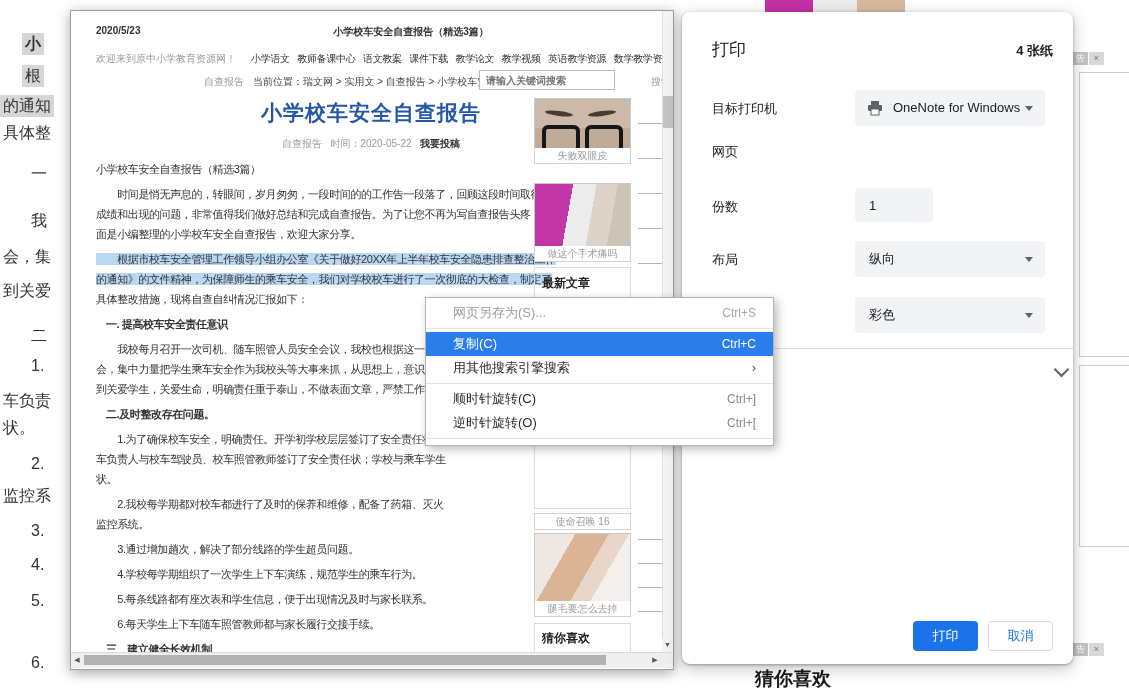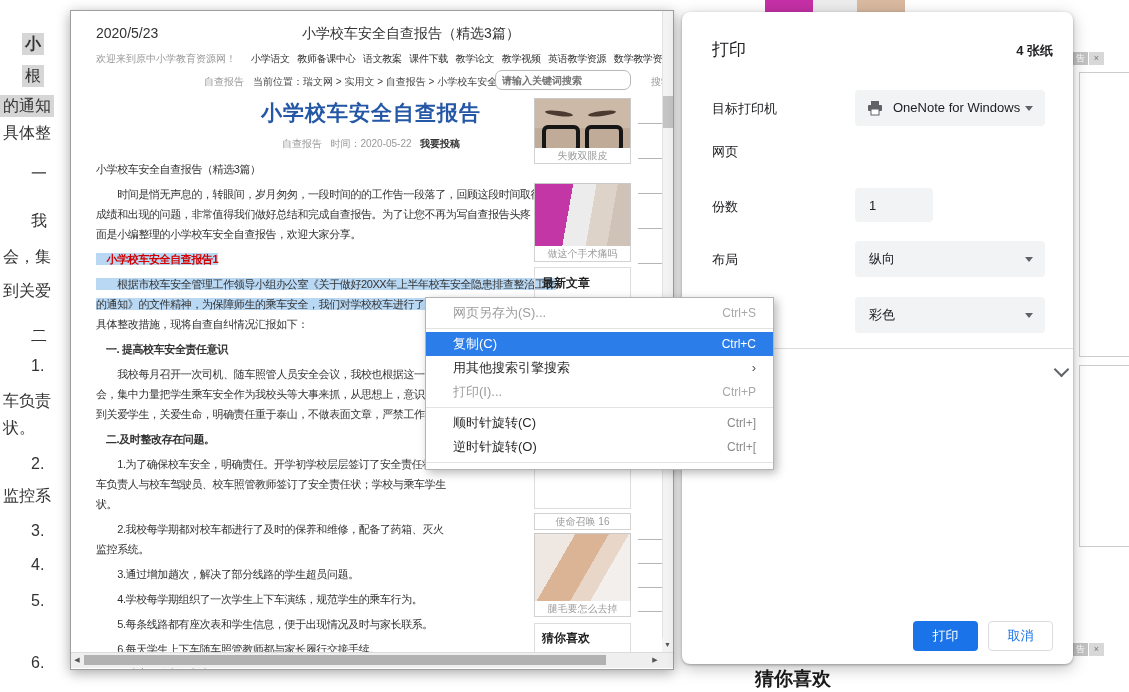--- a/index.html
+++ b/index.html
@@ -18,21 +18,21 @@
                 background:#c2c2c2;color:#fff}
   .adbadge span.x{background:#d8d8d8;color:#777}
   .bgbox{position:absolute;border:1px solid #ccc;background:#fff;z-index:1}
   .vchar{position:absolute;font-size:15px;color:#46506b;border-bottom:1px solid #8fb4e0;line-height:17px}
   #bg-guess{left:755px;top:666px;font-size:19px;font-weight:bold;color:#1a1a1a;z-index:1}
 
   
   #preview{left:70px;top:10px;width:602px;height:658px;background:#fff;border:1px solid #9e9e9e;
            box-shadow:0 3px 12px rgba(0,0,0,.35);z-index:5;overflow:hidden}
   #preview .abs{position:absolute}
-  .ph{font-size:14px;font-weight:normal;color:#333;white-space:nowrap}
+  .ph{font-size:10px;font-weight:bold;color:#333;white-space:nowrap}
   .gray10{font-size:10px;color:#999;white-space:nowrap}
   .dark10{font-size:10px;color:#444;white-space:nowrap}
   #pv-nav{font-size:10px;color:#333;word-spacing:5px;letter-spacing:-.3px;white-space:nowrap}
   #pv-search{width:128px;height:18px;border:1px solid #b9b9b9;font-size:10px;color:#444;font-weight:bold;
              padding:0 0 0 6px;outline:none;font-family:inherit}
   #pv-title{width:300px;text-align:center;font-size:21px;font-weight:bold;color:#2457a5;letter-spacing:1px;white-space:nowrap}
   #pv-meta{width:360px;text-align:center;font-size:10px;color:#999;white-space:nowrap}
   #pv-meta .sub{color:#333;font-weight:bold}
 
   
@@ -150,37 +150,36 @@
 
 <div id="preview" class="abs">
   <div class="abs ph" style="left:25px;top:14px">2020/5/23</div>
   <div class="abs ph" style="left:180px;top:14px;width:320px;text-align:center">小学校车安全自查报告（精选3篇）</div>
 
   <div class="abs gray10" style="left:25px;top:41px">欢迎来到原中小学教育资源网！</div>
   <div class="abs" id="pv-nav" style="left:180px;top:41px">小学语文 教师备课中心 语文教案 课件下载 教学论文 教学视频 英语教学资源 数学教学资源 试题中心</div>
 
   <div class="abs gray10" style="left:133px;top:64px">自查报告</div>
   <div class="abs dark10" style="left:182px;top:64px">当前位置：瑞文网 &gt; 实用文 &gt; 自查报告 &gt; 小学校车安全自</div>
-  <input class="abs" id="pv-search" style="left: 424px; top: 59px; border-radius: 7px;" placeholder="请输入关键词搜索">
+  <input class="abs" id="pv-search" style="left: 408px; top: 59px;" placeholder="请输入关键词搜索">
   <div class="abs gray10" style="left:580px;top:64px">搜索</div>
   <div class="abs gray10" style="left:590px;top:64px">我要</div>
 
   <div class="abs" id="pv-title" style="left:150px;top:88px">小学校车安全自查报告</div>
   <div class="abs" id="pv-meta" style="left:120px;top:126px">
     <span>自查报告</span>&nbsp;&nbsp;
     <span>时间：2020-05-22</span>&nbsp;&nbsp;
     <span class="sub">我要投稿</span>
   </div>
 
   <div class="abs" id="article">
       <div class="al mt"><span>小学校车安全自查报告（精选3篇）</span></div>
       <div class="al mt"><span>　　时间是悄无声息的，转眼间，岁月匆匆，一段时间的的工作告一段落了，回顾这段时间取得的</span></div>
       <div class="al"><span>成绩和出现的问题，非常值得我们做好总结和完成自查报告。为了让您不再为写自查报告头疼，下</span></div>
       <div class="al"><span>面是小编整理的小学校车安全自查报告，欢迎大家分享。</span></div>
-      <div class="al mt"><span class="sel red">　小学校车安全自查报告1</span></div>
       <div class="al mt"><span class="sel">　　根据市校车安全管理工作领导小组办公室《关于做好20XX年上半年校车安全隐患排查整治工作</span></div>
       <div class="al"><span class="sel">的通知》的文件精神，为保障师生的乘车安全，我们对学校校车进行了一次彻底的大检查，制定了</span></div>
       <div class="al"><span>具体整改措施，现将自查自纠情况汇报如下：</span></div>
       <div class="al mt hline"><span>一. 提高校车安全责任意识</span></div>
       <div class="al mt"><span>　　我校每月召开一次司机、随车照管人员安全会议，我校也根据这一会议</span></div>
       <div class="al"><span>会，集中力量把学生乘车安全作为我校头等大事来抓，从思想上，意识上要</span></div>
       <div class="al"><span>到关爱学生，关爱生命，明确责任重于泰山，不做表面文章，严禁工作不到</span></div>
       <div class="al mt hline"><span>二.及时整改存在问题。</span></div>
       <div class="al mt"><span>　　1.为了确保校车安全，明确责任。开学初学校层层签订了安全责任状。</span></div>
       <div class="al"><span>车负责人与校车驾驶员、校车照管教师签订了安全责任状；学校与乘车学生</span></div>
@@ -277,24 +276,20 @@
     </div>
     <div class="msep"></div>
     <div class="mi hot">
       <span>复制(C)</span>
       <span class="sc">Ctrl+C</span>
     </div>
     <div class="mi">
       <span>用其他搜索引擎搜索</span>
       <span class="sub">›</span>
     </div>
-    <div class="mi dis">
-      <span>打印(I)...</span>
-      <span class="sc">Ctrl+P</span>
-    </div>
     <div class="msep"></div>
     <div class="mi">
       <span>顺时针旋转(C)</span>
       <span class="sc">Ctrl+]</span>
     </div>
     <div class="mi">
       <span>逆时针旋转(O)</span>
       <span class="sc">Ctrl+[</span>
     </div>
     <div class="msep"></div>

